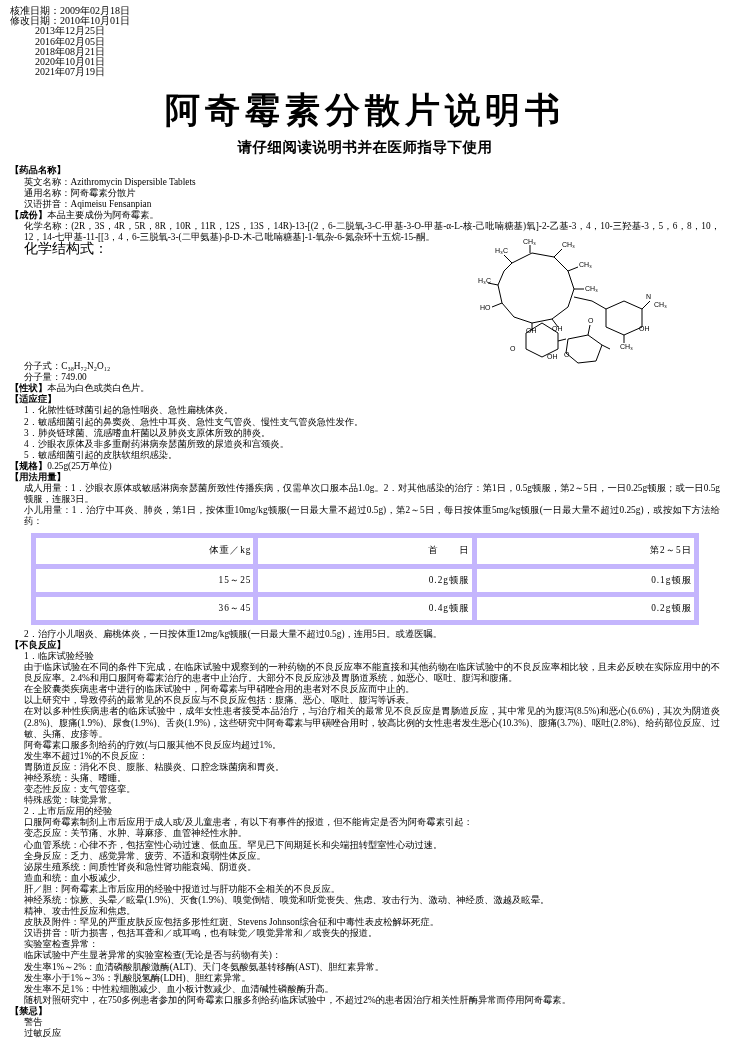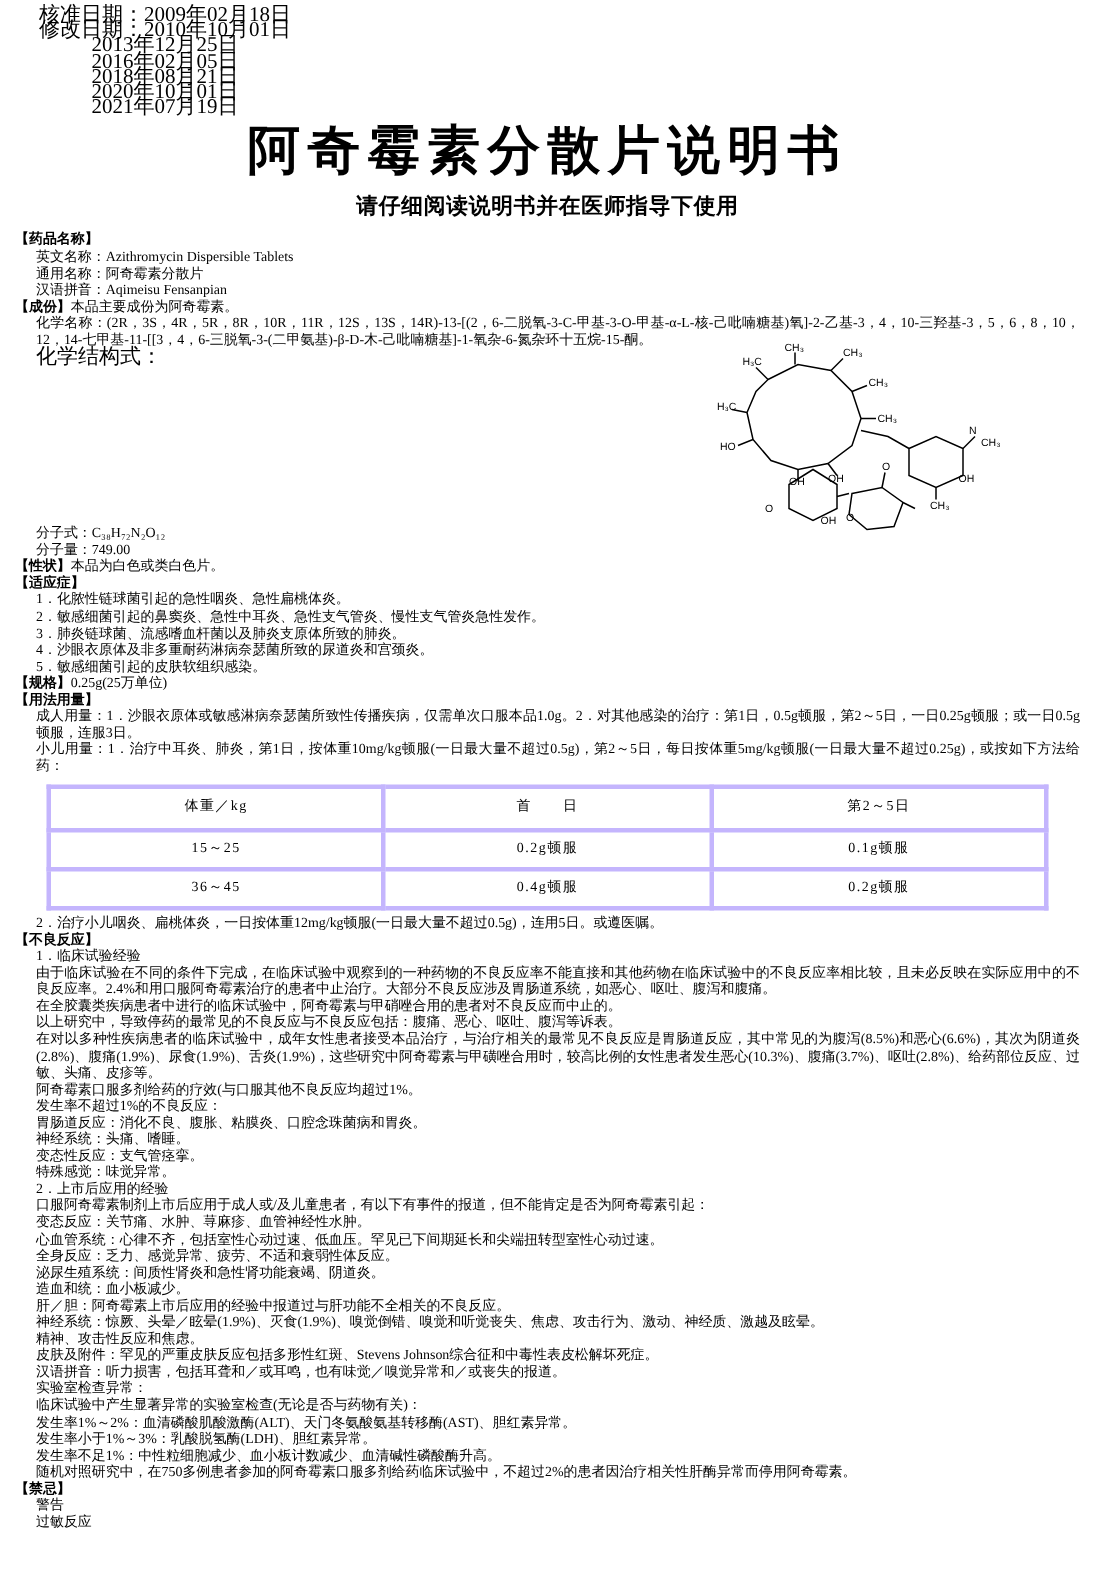--- a/index.html
+++ b/index.html
@@ -11,31 +11,31 @@
     -webkit-font-smoothing:antialiased;
   }
   .page{
     position:relative;
     width:730px;
     min-height:1046px;
     padding:6px 10px 10px 10px;
     box-sizing:border-box;
   }
   .dates{
-    font-size:14px;
+    font-size:10px;
     line-height:10.2px;
     letter-spacing:0px;
-    margin-left:16px;
   }
   .dates div{white-space:pre;}
   .title{
     text-align:center;
     font-size:35px;
     font-weight:bold;
     letter-spacing:5px;
+    margin-top:10px;
     margin-bottom:4px;
     font-family:"Liberation Serif","DejaVu Serif",serif;
   }
   .subtitle{
     text-align:center;
     font-size:14.5px;
     font-weight:bold;
     letter-spacing:0.5px;
     margin-bottom:8px;
   }
@@ -59,22 +59,22 @@
     right:28px;
     top:-4px;
   }
   table.dose{
     border-collapse:collapse;
     width:668px;
     margin:6px auto 4px auto;
     font-size:9.3px;
   }
   table.dose th, table.dose td{
-    border:3px solid #c4b5fd;
-    text-align:center;
+    border:5px solid #c4b5fd;
+    text-align:right;
     padding:6px 2px;
     font-weight:normal;
     letter-spacing:1px;
   }
   table.dose th{font-weight:normal;}
   table.dose tr:first-child th{padding:7px 2px;}
 </style>
 </head>
 <body>
 

